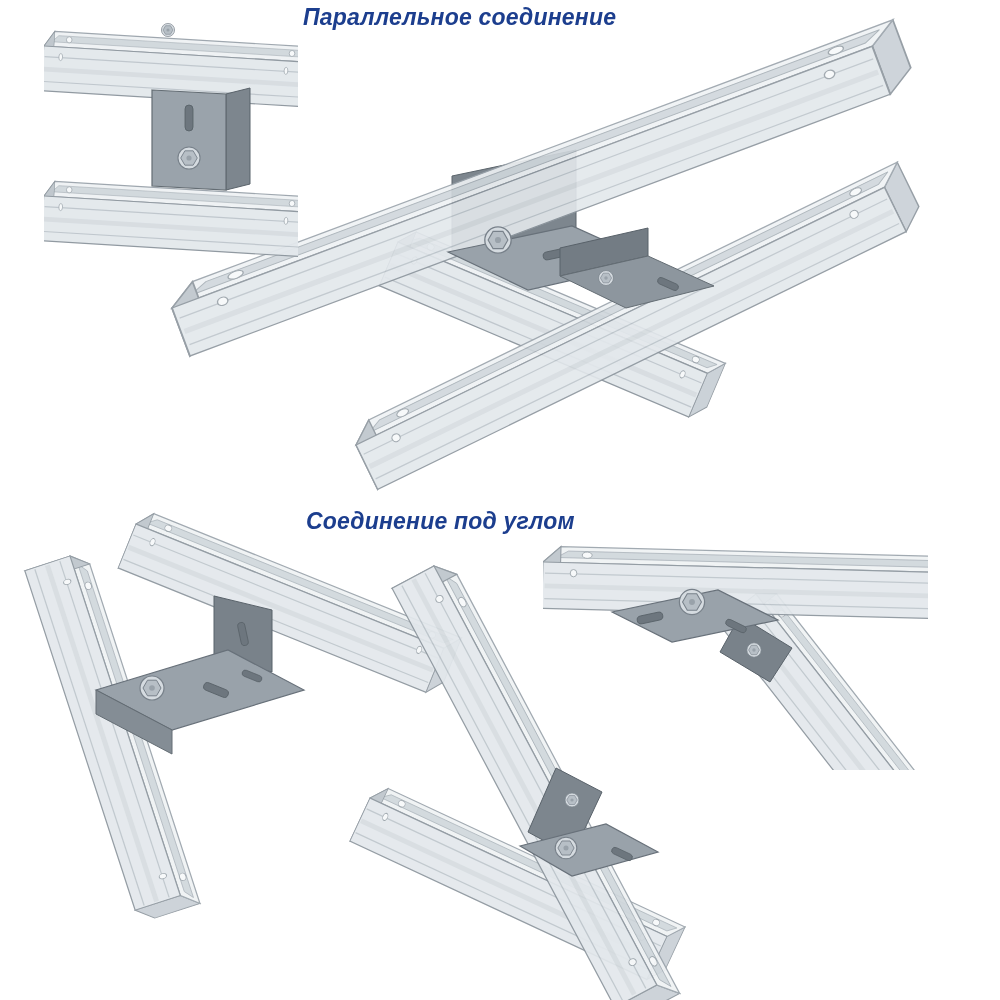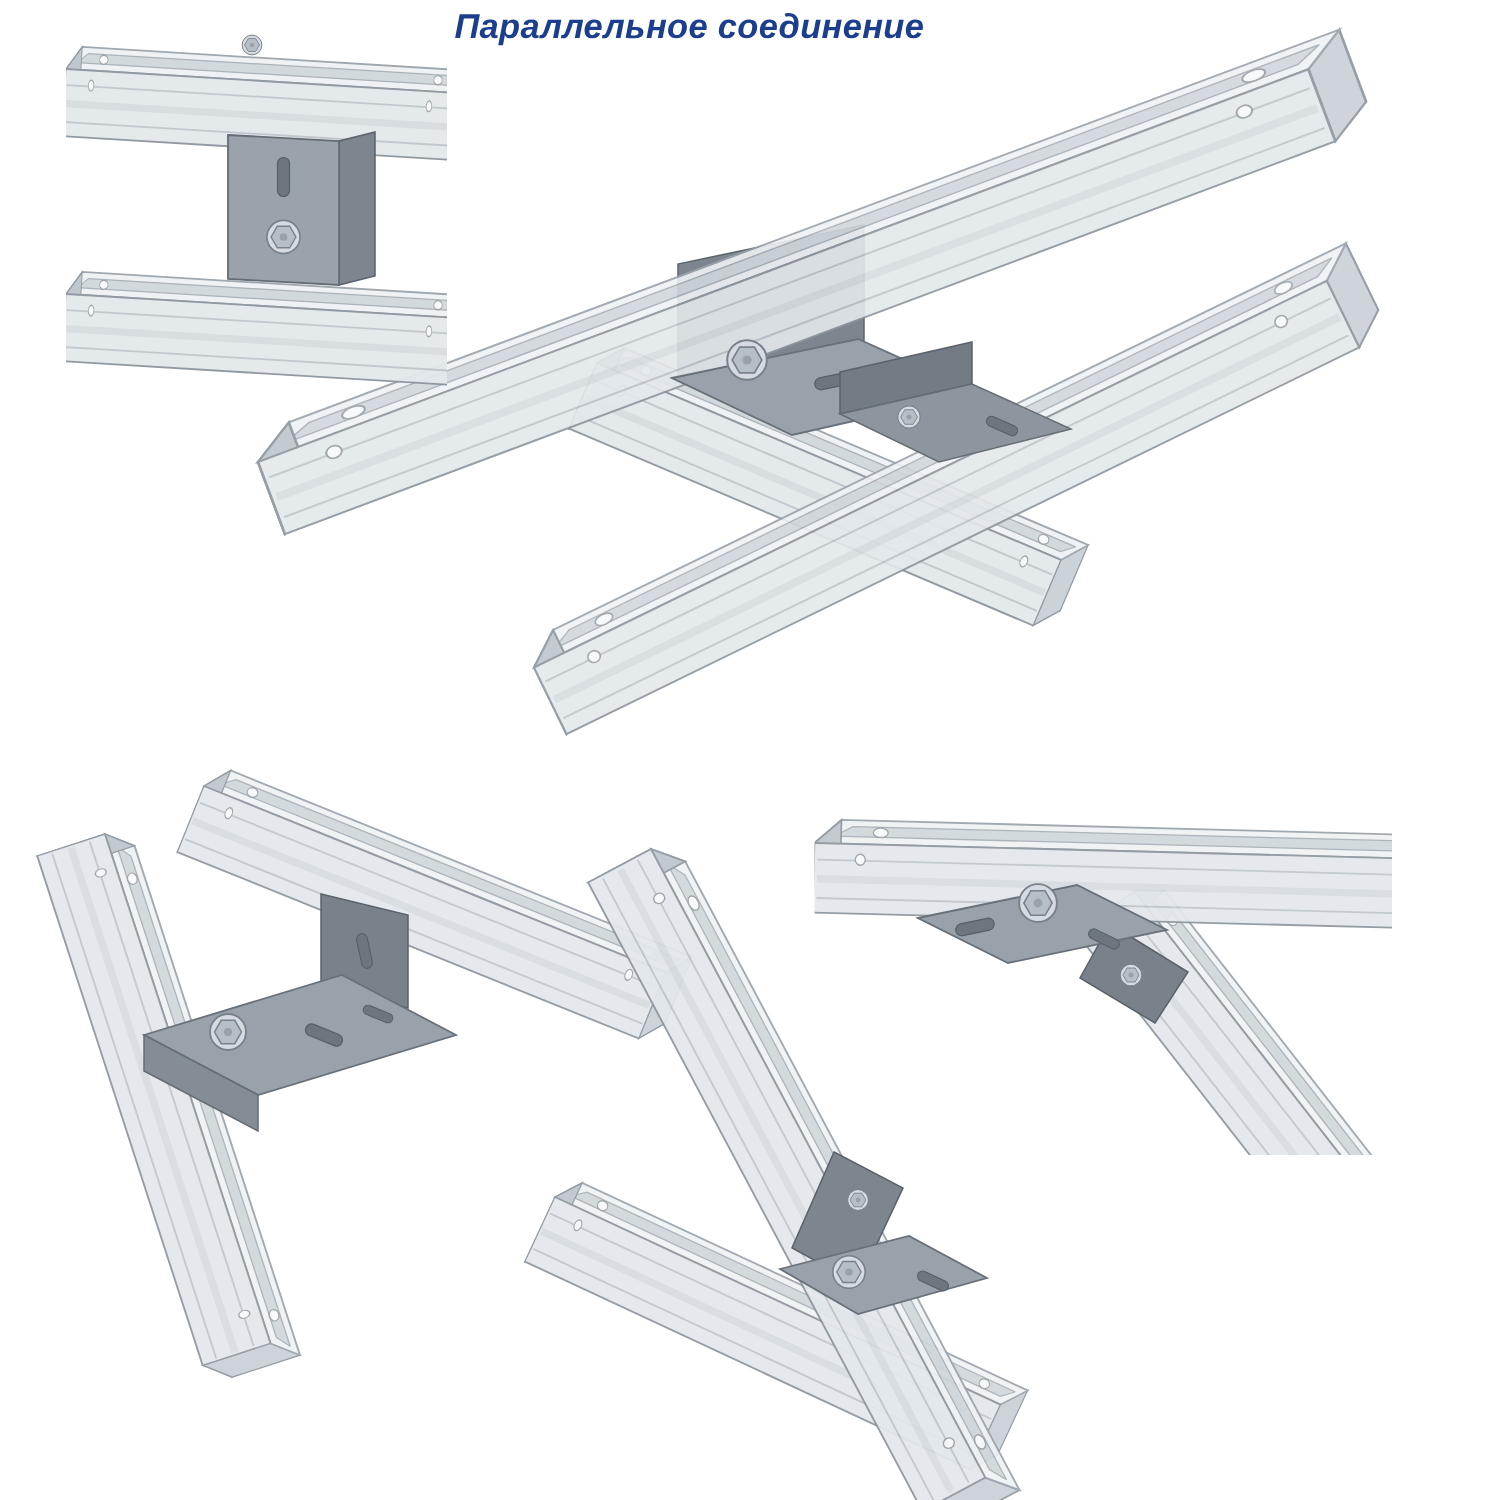--- a/index.html
+++ b/index.html
@@ -10,20 +10,21 @@
          color:#1c3e8e;letter-spacing:0.2px;white-space:nowrap;}
   .title-parallel{left:303px;top:4px;}
   .title-angled{left:306px;top:508px;}
 </style>
 </head>
 <body>
 
 <div class="canvas">
 
   <div class="title title-parallel">Параллельное соединение</div>
+  <div class="title title-angled">Соединение под углом</div>
 
   <svg width="1000" height="1000" viewBox="0 0 1000 1000">
     <defs>
       <g id="chan">
         <polygon points="420,0 436,-13 436,25 420,38" fill="#c9d0d6" stroke="#8c959d" stroke-width="1"></polygon>
         <polygon points="0,0 16,-13 436,-13 420,0" fill="#eff2f4" stroke="#9aa3ab" stroke-width="1"></polygon>
         <polygon points="12,-4 23,-9.5 427,-9.5 417,-4" fill="#d0d7dc" stroke="#a6afb6" stroke-width="0.7"></polygon>
         <polygon points="0,0 16,-13 16,25 0,38" fill="#bdc5cb" stroke="#8c959d" stroke-width="1"></polygon>
         <rect x="0" y="0" width="420" height="38" fill="#e3e8ec" stroke="#8c959d" stroke-width="1"></rect>
         <line x1="2" y1="9" x2="418" y2="9" stroke="#bdc5cb" stroke-width="1"></line>

